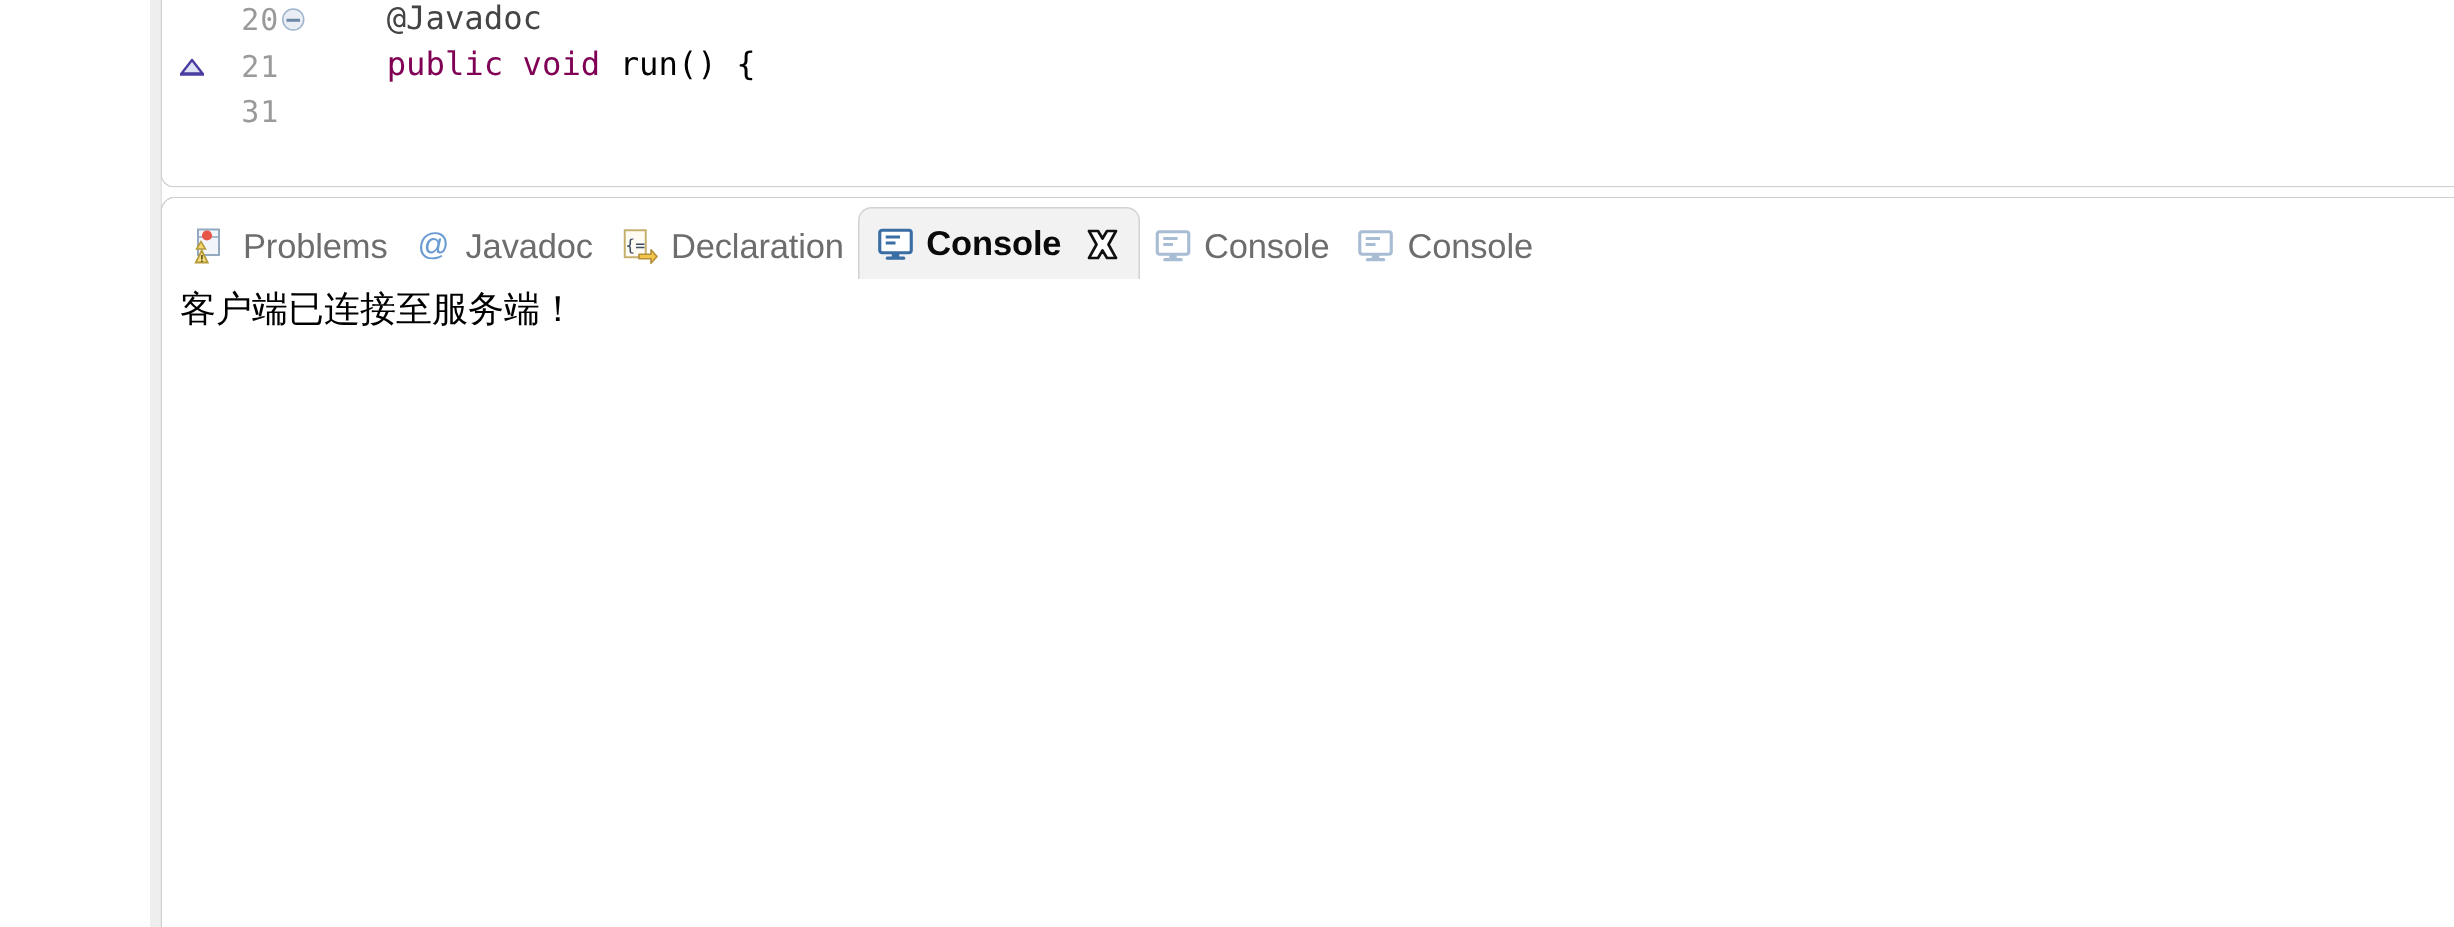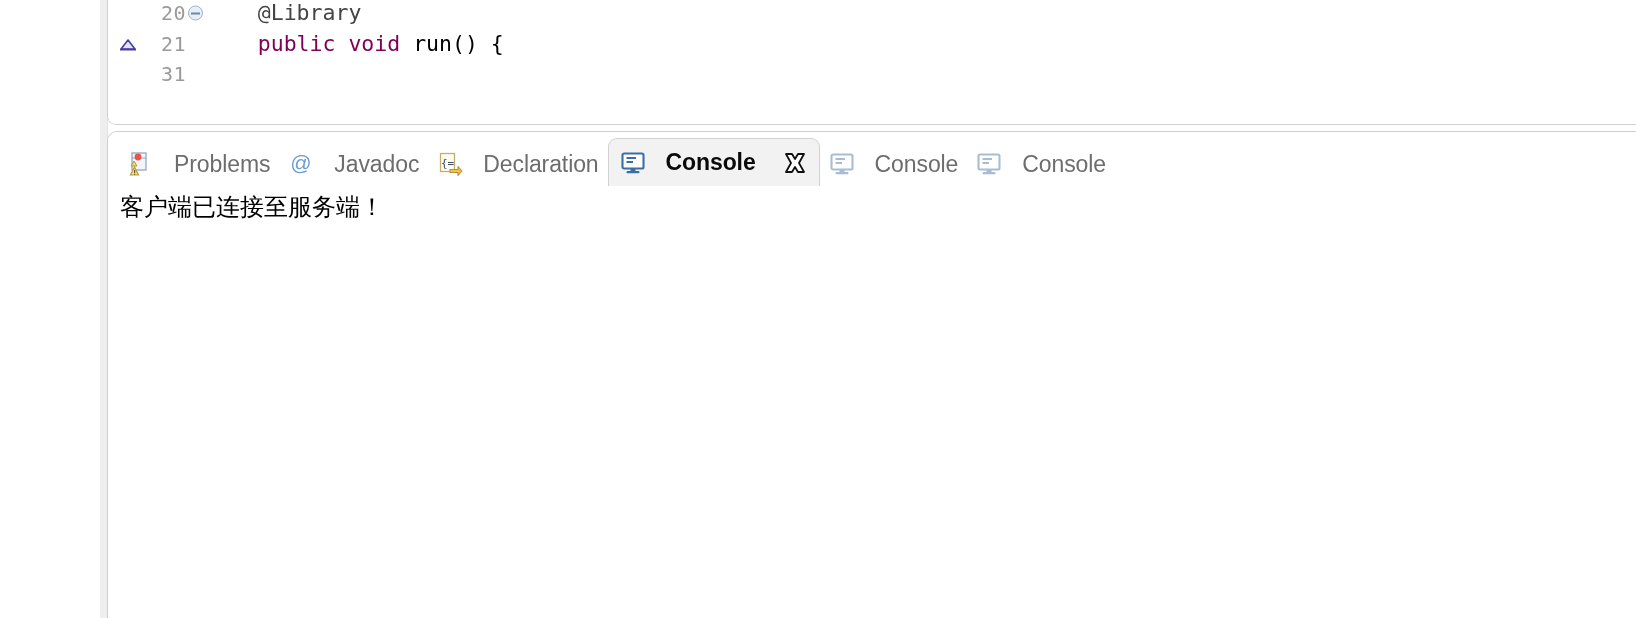--- a/index.html
+++ b/index.html
@@ -148,21 +148,21 @@
     padding-left: 11px;
     box-sizing: border-box;
   }
 
   .tab {
     display: flex;
     align-items: center;
     height: 44px;
     padding: 0 9px 0 9px;
     box-sizing: border-box;
-    gap: 20px;
+    gap: 8px;
     cursor: default;
     white-space: nowrap;
   }
   .tab .tab-label {
     font-size: 23px;
     color: #6d6d6d;
     font-family: "Liberation Sans", sans-serif;
     letter-spacing: -0.1px;
   }
   .tab.active {
@@ -234,21 +234,21 @@
 
 <div id="root">
 
   <div class="left-void"></div>
   <div class="vert-divider"></div>
 
   <div class="editor-pane">
     <div class="editor-inner">
       <div class="gutter"></div>
       <div class="code-lines" id="code-lines">
-          <div class="code-line"><div class="marker-col"></div><span class="lineno">20</span><span class="fold-icon"></span><span class="code-text"><span class="anno">    @Library</span></span></div>
+          <div class="code-line"><div class="marker-col"></div><span class="lineno">20</span><span class="fold-icon"></span><span class="code-text"><span class="anno">    @Javadoc</span></span></div>
           <div class="code-line"><div class="marker-col"><span style="display: inline-flex;"><svg class="ovr-marker" viewBox="0 0 20 14">
       <path d="M3 12 L10 3 L17 12 Z" fill="#dfe3f5" stroke="#4a3fa0" stroke-width="1.6" stroke-linejoin="round"></path>
       <line x1="2" y1="12.6" x2="18" y2="12.6" stroke="#4a3fa0" stroke-width="1.8"></line>
     </svg></span></div><span class="lineno">21</span><span class="code-text"><span class="plain">    </span><span class="kw">public</span><span class="plain"> </span><span class="kw">void</span><span class="plain"> run() {</span></span></div>
           <div class="code-line"><div class="marker-col"></div><span class="lineno">31</span><span class="code-text"><span class="plain"></span></span></div>
         </div>
     </div>
   </div>
 
   <div class="console-pane">

